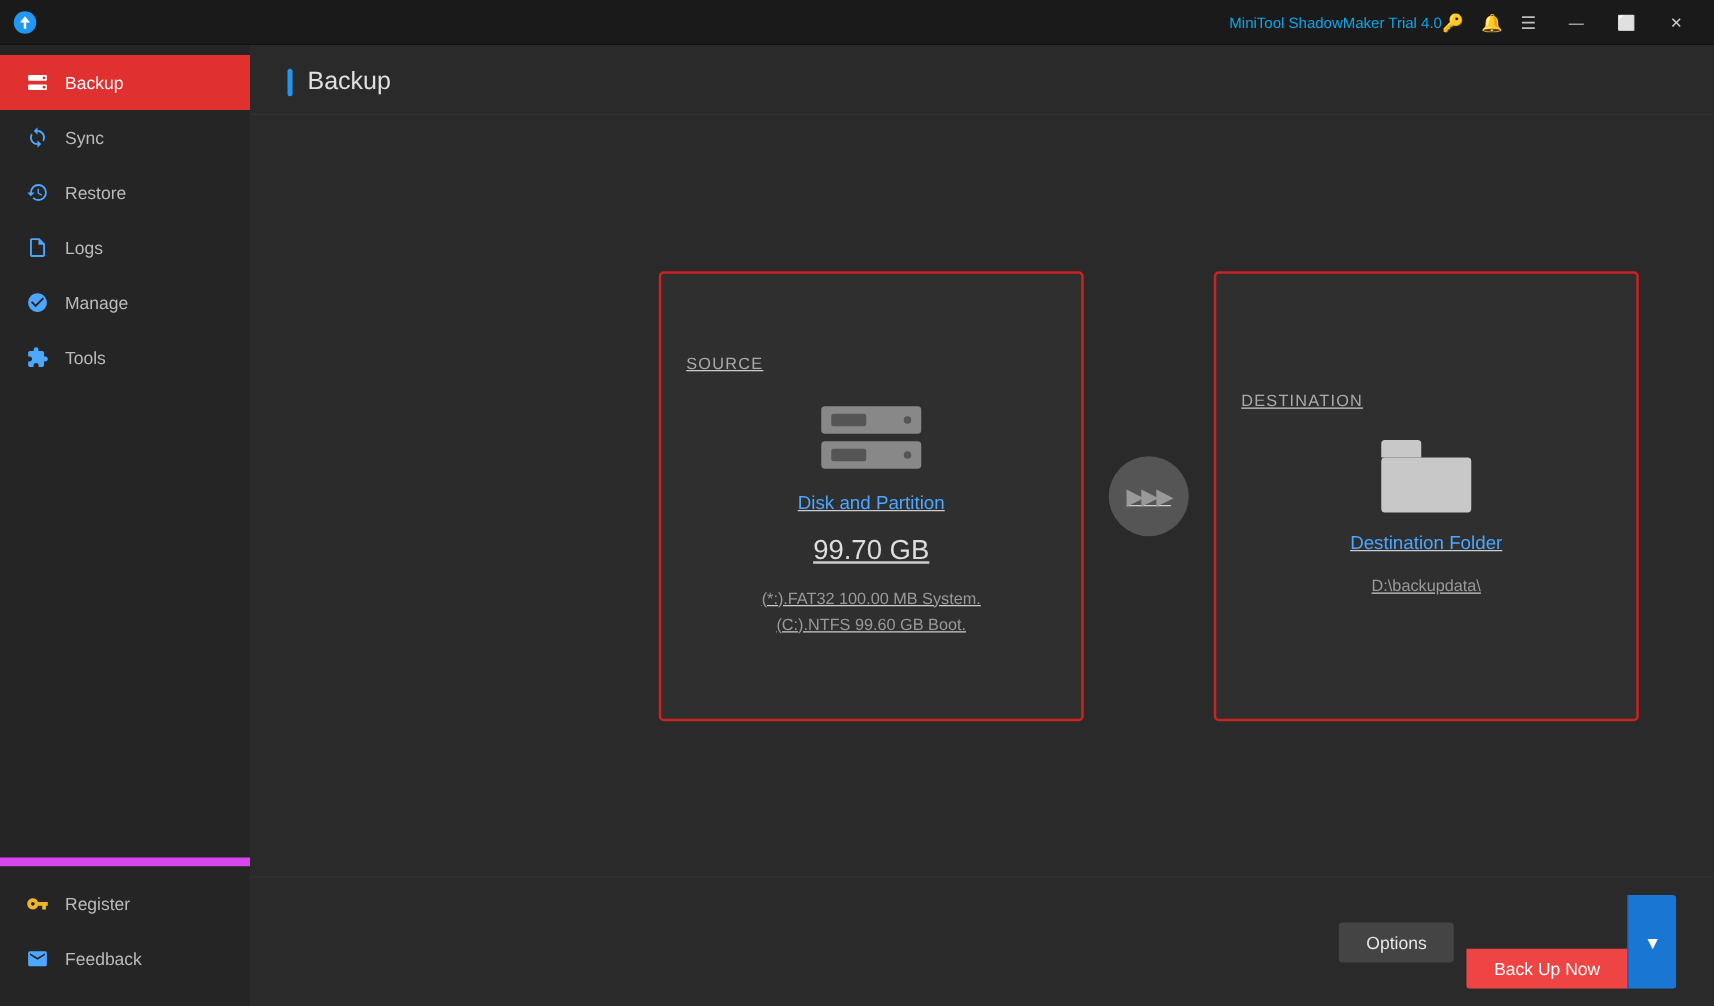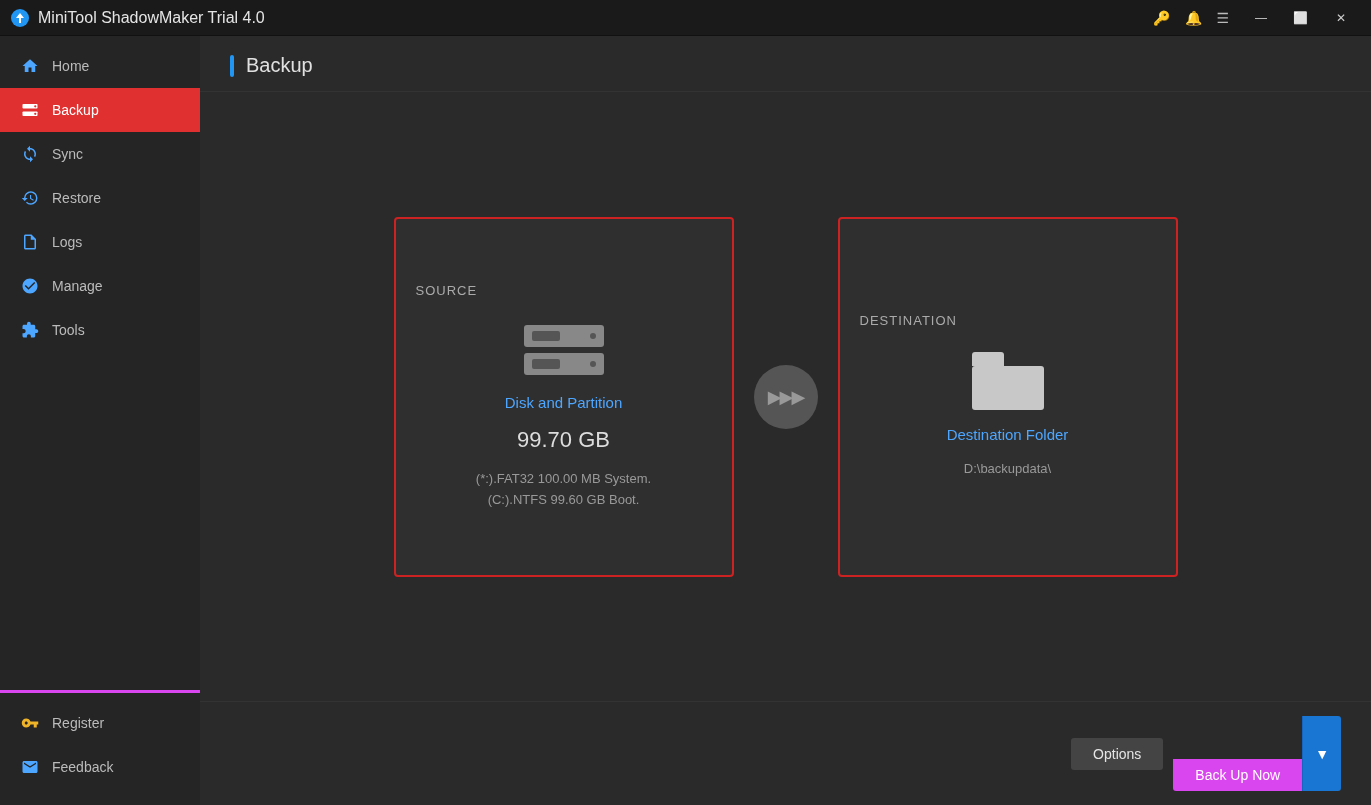--- a/index.html
+++ b/index.html
@@ -21,23 +21,24 @@
       height: 36px;
       padding: 0 10px;
       border-bottom: 1px solid #111;
     }
     .titlebar-logo {
       width: 20px;
       height: 20px;
       margin-right: 8px;
     }
     .titlebar-title {
-      font-size: 16px;
-      color: #e5e5e5;
+      font-size: 12px;
+      color: #0ea5e9;
       flex: 1;
+      text-align: right;
     }
     .titlebar-icons {
       display: flex;
       gap: 14px;
       align-items: center;
       margin-right: 12px;
     }
     .titlebar-icon {
       color: #bbb;
       font-size: 14px;
@@ -93,21 +94,21 @@
       width: 20px;
       height: 20px;
       display: flex;
       align-items: center;
       justify-content: center;
       flex-shrink: 0;
     }
     .sidebar-bottom {
       margin-top: auto;
       padding-bottom: 16px;
-      border-top: 3px solid #d946ef;
+      border-top: 7px solid #d946ef;
       padding-top: 8px;
     }
 
     
     .main-content {
       flex: 1;
       background: #2a2a2a;
       display: flex;
       flex-direction: column;
       overflow: hidden;
@@ -136,24 +137,25 @@
     
     .backup-area {
       flex: 1;
       display: flex;
       flex-direction: column;
       overflow: hidden;
     }
     .backup-cards-row {
       display: flex;
       align-items: center;
-      justify-content: center;
+      justify-content: flex-end;
       gap: 0;
       padding: 40px 60px;
       flex: 1;
+      text-decoration: underline;
     }
 
     .backup-card {
       width: 340px;
       height: 360px;
       background: #2f2f2f;
       border: 2px solid #cc2222;
       border-radius: 4px;
       display: flex;
       flex-direction: column;
@@ -282,21 +284,21 @@
       font-size: 14px;
       cursor: pointer;
     }
     .btn-backup-group {
       display: flex;
       border-radius: 3px;
       overflow: hidden;
     }
     .btn-backup-now {
       padding: 8px 22px;
-      background: #d946ef;
+      background: #ef4444;
       color: #fff;
       border: none;
       font-size: 14px;
       cursor: pointer;
       margin-top: 43px;
     }
     .btn-backup-dropdown {
       padding: 8px 12px;
       background: #1976d2;
       color: #fff;
@@ -329,28 +331,20 @@
     <button class="titlebar-btn">—</button>
     <button class="titlebar-btn">⬜</button>
     <button class="titlebar-btn close">✕</button>
   </div>
 </div>
 
 <div class="app-body">
 
   <div class="sidebar">
 
-    <div class="sidebar-item">
-      <span class="item-icon">
-        <svg width="18" height="18" viewBox="0 0 24 24">
-          <path d="M10 20v-6h4v6h5v-8h3L12 3 2 12h3v8z" fill="#4da6ff"></path>
-        </svg>
-      </span>
-      <span>Home</span>
-    </div>
 
     <div class="sidebar-item active">
       <span class="item-icon">
         <svg width="18" height="18" viewBox="0 0 24 24">
           <rect x="2" y="4" width="20" height="6" rx="1" fill="white"></rect>
           <rect x="2" y="14" width="20" height="6" rx="1" fill="white"></rect>
           <circle cx="19" cy="7" r="1.5" fill="#e03030"></circle>
           <circle cx="19" cy="17" r="1.5" fill="#e03030"></circle>
         </svg>
       </span>

